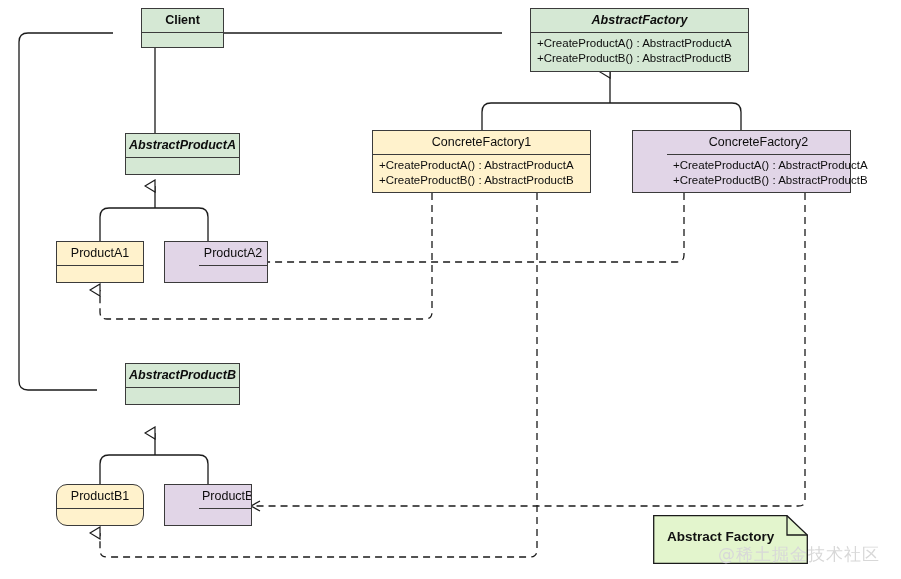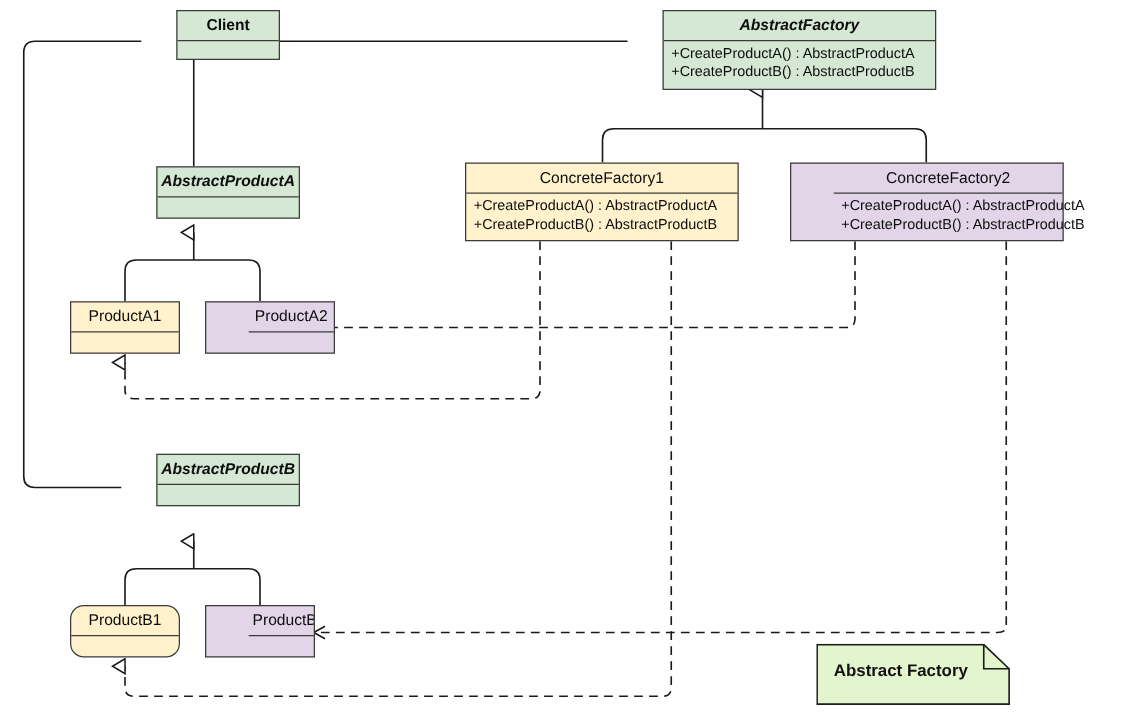--- a/index.html
+++ b/index.html
@@ -202,14 +202,15 @@
   </div>
 
   <div class="note-box" style="left:609px; top:515px; width:155px; height:49px;margin-left:44px;">
     <svg width="155" height="49" viewBox="0 0 155 49">
       <path d="M 0.7 0.7 L 134 0.7 L 154.3 20 L 154.3 48.3 L 0.7 48.3 Z" fill="#e3f5cd" stroke="#1a1a1a" stroke-width="1.3" stroke-linejoin="miter"></path>
       <path d="M 134 0.7 L 134 20 L 154.3 20" fill="none" stroke="#1a1a1a" stroke-width="1.3"></path>
     </svg>
     <div class="note-text">Abstract Factory</div>
   </div>
 
+  <div class="watermark" style="left:718px; top:543px;">@稀土掘金技术社区</div>
 
 </div>
 
 </body></html>

